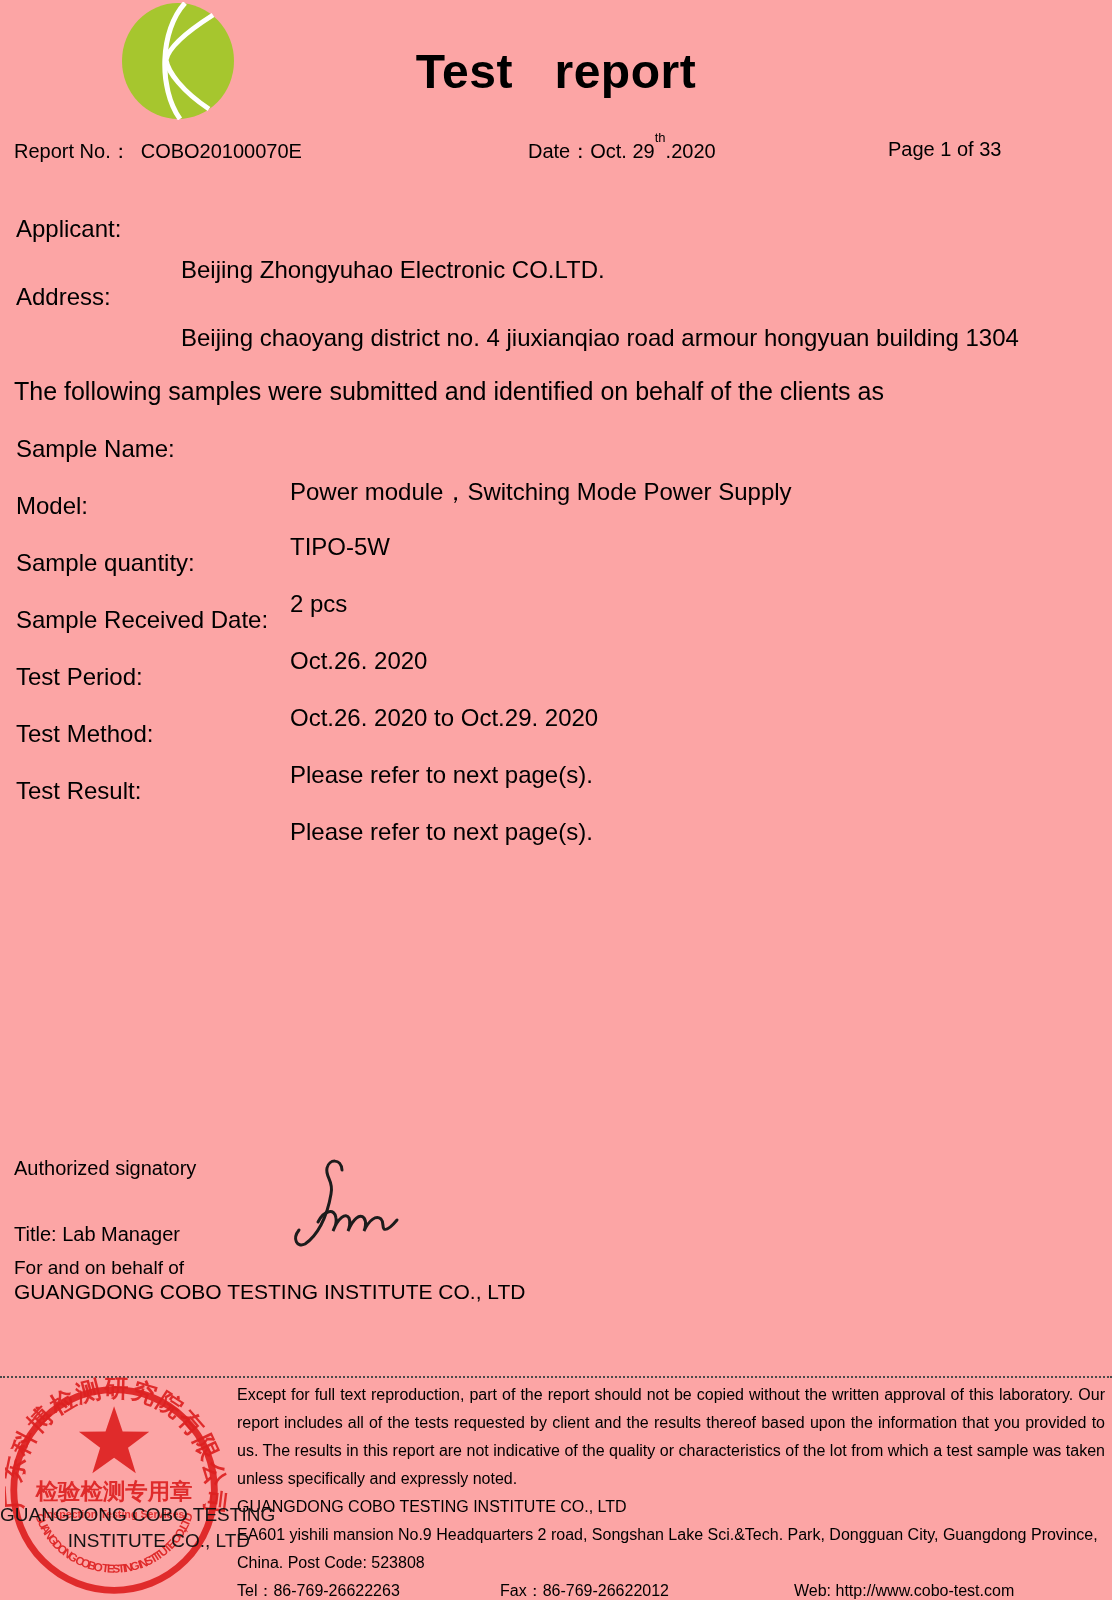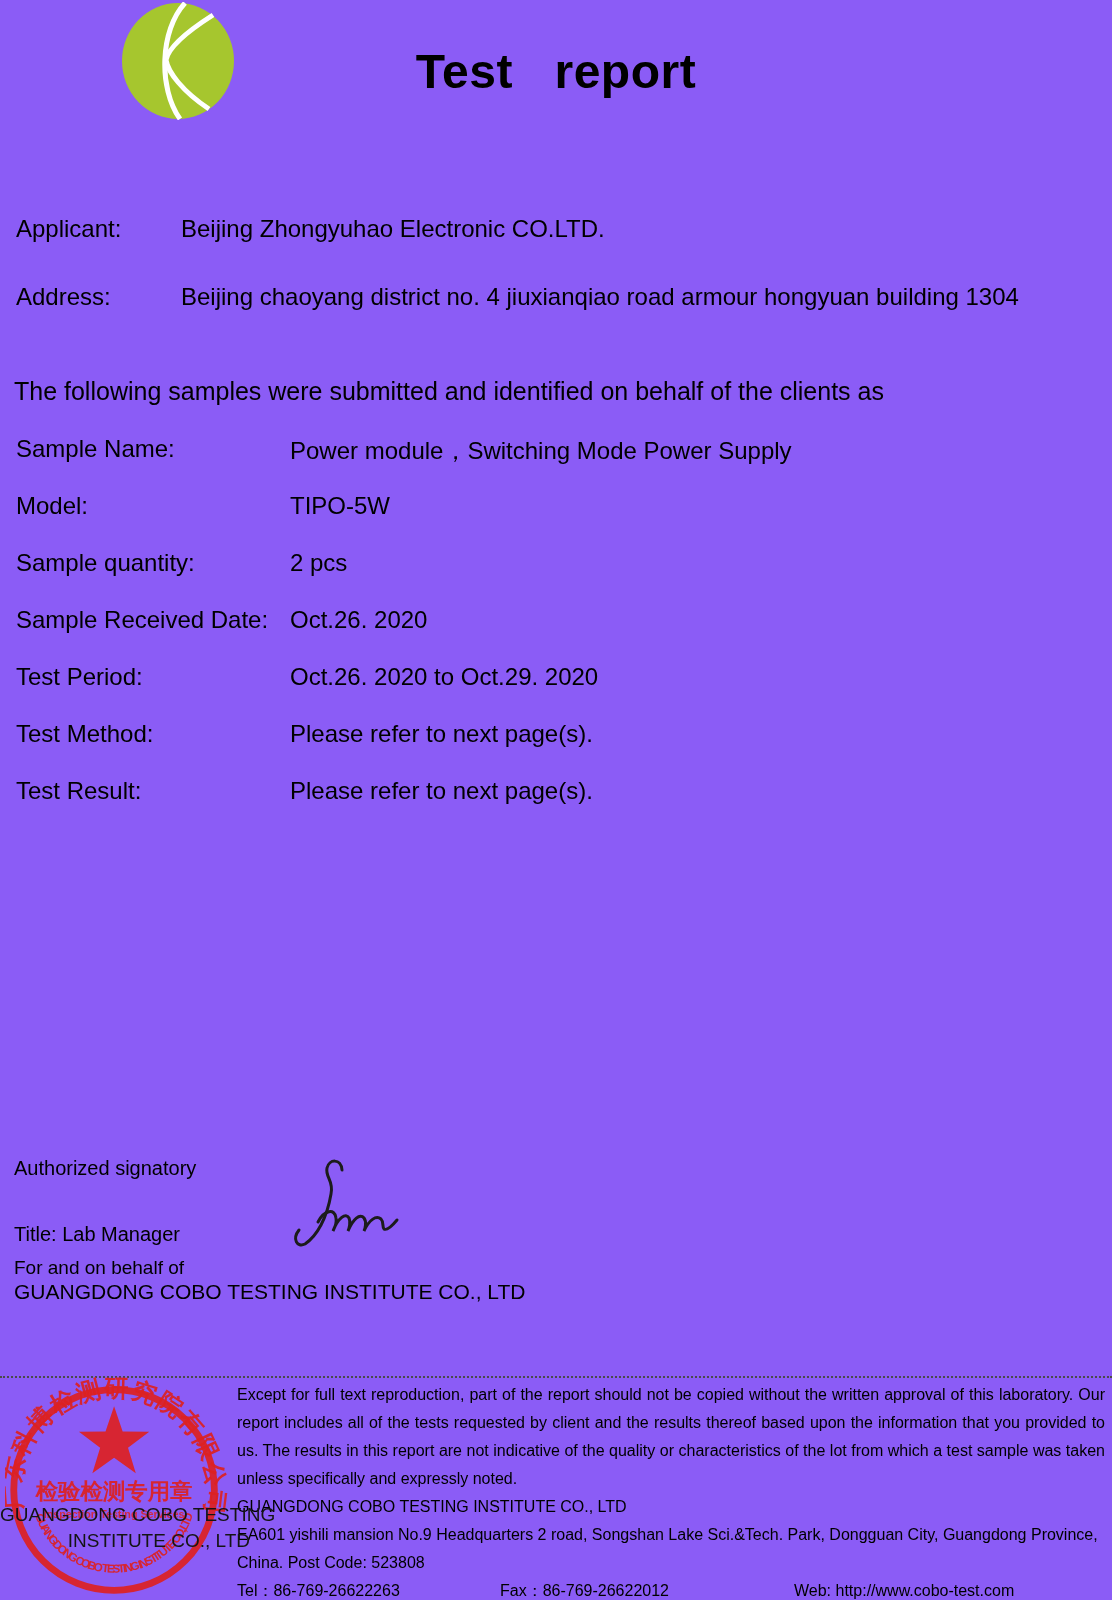--- a/index.html
+++ b/index.html
@@ -1,37 +1,37 @@
 <!DOCTYPE html>
 <html><head>
 <meta charset="utf-8">
 <style>
   html,body { margin:0; padding:0; background:#ffffff; }
   .page {
-    position:relative; width:1112px; height:1600px; background:#8b5cf6;
+    position:relative; width:1112px; height:1600px; background:#fca5a5;
     font-family:"Liberation Sans","DejaVu Sans",sans-serif; color:#000;
     overflow:hidden;
   }
   
   .logo { position:absolute; left:122px; top:2px; width:114px; height:118px; }
   .title {
     position:absolute; top:44px; left:0; right:0; margin:0;
     text-align:center; font-size:48px; font-weight:bold; white-space:pre;
     letter-spacing:0.5px;
   }
   .hdr-row { position:absolute; top:138px; left:0; width:100%; height:30px; font-size:20px; }
   .hdr-row .r-no   { position:absolute; left:14px;  white-space:nowrap; }
   .hdr-row .r-no .num { margin-left:10px; }
   .hdr-row .r-date { position:absolute; left:528px; white-space:nowrap; }
   .hdr-row .r-page { position:absolute; left:888px; white-space:nowrap; }
   sup.ord { font-size:13px; position:relative; top:-8px; }
   
   .frow { position:absolute; left:0; width:100%; height:28px; font-size:24px; }
   .frow .lbl { position:absolute; left:16px; white-space:nowrap; }
-  .frow .val { position:absolute; left:290px; white-space:nowrap; }
+  .frow .val { position:absolute; left:290px; white-space:nowrap;margin-top:41px; }
   .frow .val.w { left:181px; }
   .intro { position:absolute; left:14px; top:377px; font-size:25px; white-space:nowrap; }
   
   .sig-line1 { position:absolute; left:14px; top:1157px; font-size:20px; }
   .sig-line2 { position:absolute; left:14px; top:1189px; font-size:20px;margin-top:34px; }
   .sig-behalf { position:absolute; left:14px; top:1249px; font-size:19px;margin-top:8px; }
   .sig-company { position:absolute; left:14px; top:1280px; font-size:21px; }
   .signature { position:absolute; left:278px; top:1152px; width:130px; height:100px; }
   
   .dotline { position:absolute; top:1376px; left:0; width:1112px; height:0;
@@ -55,20 +55,29 @@
 <div class="page">
 
   <svg class="logo" viewBox="0 0 114 118" aria-hidden="true">
     <ellipse cx="56" cy="59" rx="56" ry="58" fill="#a6c62e"></ellipse>
     <path d="M 63,1 C 38,28 36,86 58,117" fill="none" stroke="#ffffff" stroke-width="5"></path>
     <path d="M 91,13 C 58,34 46,48 44,58 C 46,70 60,89 87,107" fill="none" stroke="#ffffff" stroke-width="5"></path>
   </svg>
 
   <h1 class="title">Test   report</h1>
 
+  <div class="hdr-row">
+    <span class="r-no">
+      <span>Report No.：</span><span class="num">COBO20100070E</span>
+    </span>
+    <span class="r-date">
+      <span>Date：</span><span>Oct. 29</span><sup class="ord">th</sup><span>.2020</span>
+    </span>
+    <span class="r-page">Page 1 of 33</span>
+  </div>
 
   <div class="frow" style="top:215px">
     <span class="lbl">Applicant:</span>
     <span class="val w">Beijing Zhongyuhao Electronic CO.LTD.</span>
   </div>
   <div class="frow" style="top:283px">
     <span class="lbl">Address:</span>
     <span class="val w">Beijing chaoyang district no. 4 jiuxianqiao road armour hongyuan building 1304</span>
   </div>
 

